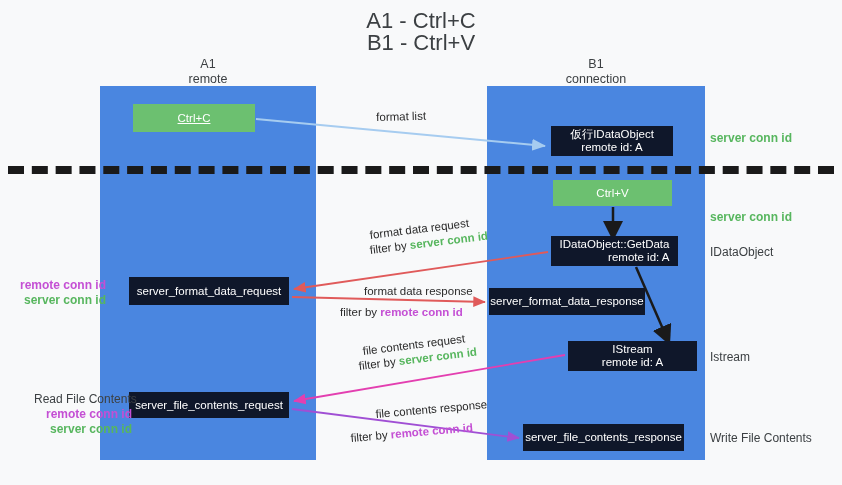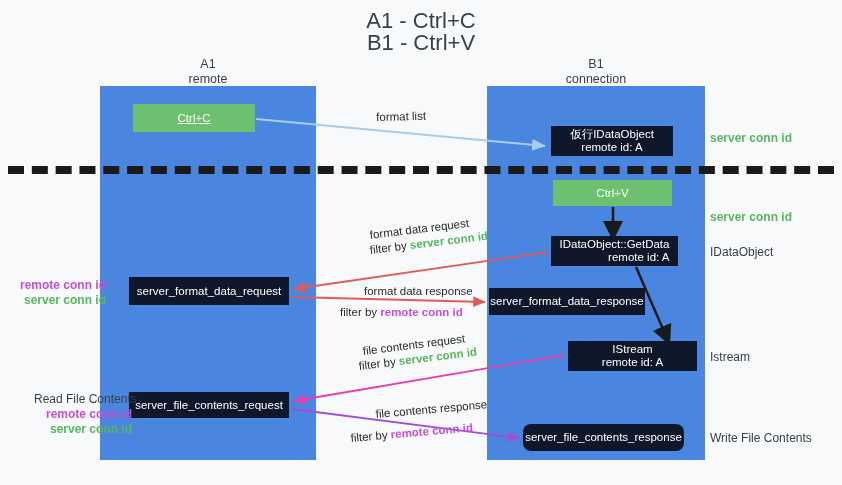--- a/index.html
+++ b/index.html
@@ -47,21 +47,21 @@
   .box.orange{background:#0f172a;}
 
   #box-ctrlc{left:133px;top:104px;width:122px;height:28px;text-decoration:underline;}
   #box-idataobject{left:551px;top:126px;width:122px;height:30px;}
   #box-ctrlv{left:553px;top:180px;width:119px;height:26px;}
   #box-getdata{left:551px;top:236px;width:127px;height:30px;text-align:right;}
   #box-fmtreq{left:129px;top:277px;width:160px;height:28px;}
   #box-fmtresp{left:489px;top:288px;width:156px;height:27px;}
   #box-istream{left:568px;top:341px;width:129px;height:30px;}
   #box-filereq{left:129px;top:392px;width:160px;height:26px;}
-  #box-fileresp{left:523px;top:424px;width:161px;height:27px;border-radius:8px;}
+  #box-fileresp{left:523px;top:424px;width:161px;height:27px;}
 
   .sidenote{
     position:absolute;color:#3c4043;font-size:12px;line-height:15px;
     white-space:nowrap;
   }
   .green-t{color:#57b65e;font-weight:bold;}
   .purple-t{color:#c44fd4;font-weight:bold;}
 
   #note-srv1{left:710px;top:131px;}
   #note-srv2{left:710px;top:210px;}

